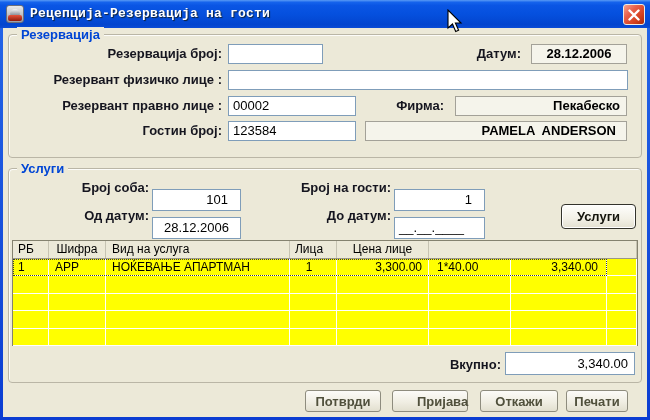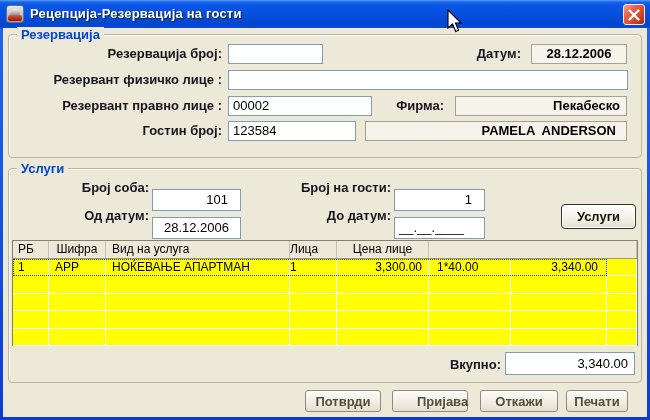--- a/index.html
+++ b/index.html
@@ -12,21 +12,21 @@
   
   .titlebar { position:absolute; left:0; top:0; width:650px; height:28px;
     background:linear-gradient(180deg,#5A9BF5 0%,#1563EC 8%,#0A55E4 20%,#0550DE 50%,#0345CE 88%,#0B4CD6 100%); }
   .app-icon { position:absolute; left:6px; top:5px; width:18px; height:18px;
     background:linear-gradient(180deg,#E9E9E9,#9DA0A8); border-radius:3px; border:1px solid #6C6F7A; }
   .app-icon::before { content:""; position:absolute; left:3px; top:3px; width:10px; height:6px;
     background:linear-gradient(180deg,#F4F4F4,#8D9099); border-radius:5px 5px 1px 1px; }
   .app-icon::after { content:""; position:absolute; left:1px; top:9px; width:14px; height:6px;
     background:linear-gradient(180deg,#E5533C,#8E1A0B); border-radius:2px; }
   .title-text { position:absolute; left:30px; top:6px; color:#FFFFFF; font-weight:bold;
-    font-size:13px; text-shadow:1px 1px 1px #123; letter-spacing:.2px; }
+    font-size:13px; text-shadow:1px 1px 1px #123; letter-spacing:.2px;font-family:Liberation Mono, monospace; }
   .close-btn { position:absolute; right:5px; top:4px; width:22px; height:21px; border-radius:3px;
     border:1px solid #EDECE4;
     background:linear-gradient(135deg,#F7A28F 0%,#E8604A 35%,#D4411F 70%,#A92808 100%);
     color:#fff; font-weight:bold; display:flex; align-items:center; justify-content:center; cursor:default; }
   .close-btn svg { width:12px; height:12px; }
 
   
   .client { position:absolute; left:3px; top:28px; width:644px; height:389px; background:#ECE9D8; }
 
   .groupbox { position:absolute; border:1px solid #BAB6A6; border-radius:4px;
@@ -57,21 +57,21 @@
     border:1px solid #84826F; background:#FFFF00; }
   .grid-header { display:flex; height:18px; background:#ECE9D8; border-bottom:1px solid #9B9885;
     font-size:12px; color:#000; }
   .grid-header .cell { border-right:1px solid #C6C3B2; line-height:17px; }
   .grid-row { display:flex; height:17.4px; font-size:12px; color:#000; }
   .grid-row .cell { border-right:1px solid #FFFFFF; border-bottom:1px solid #FFFFFF; line-height:16px; }
   .cell { overflow:hidden; white-space:nowrap; }
   .col0 { width:36px; padding-left:5px; }
   .col1 { width:57px; text-align:center; }
   .col2 { width:184px; padding-left:6px; }
-  .col3 { width:47px; text-align:left; padding-right:8px; }
+  .col3 { width:47px; text-align:center; padding-right:8px; }
   .col4 { width:92px; text-align:center; }
   .col5 { width:82px; text-align:center; }
   .col6 { width:96px; text-align:right; padding-right:8px; }
   .colf { flex:1; }
   .grid-row .col1 { text-align:left; padding-left:6px; }
   .grid-row .col4 { text-align:right; padding-right:6px; }
   .grid-row .col5 { text-align:left; padding-left:8px; }
   .sel-wrap { display:flex; outline:1px dotted #3A3A3A; outline-offset:-1px; }
 
   
@@ -114,21 +114,21 @@
     <span class="lbl" style="left:10px; top:16px; width:209px;">Резервација број:</span>
     <div class="txt" style="left:225px; top:16px; width:95px;"></div>
 
     <span class="lbl" style="left:398px; top:16px; width:120px;">Датум:</span>
     <div class="flat c" style="left:528px; top:16px; width:96px;">28.12.2006</div>
 
     <span class="lbl" style="left:10px; top:42px; width:209px;">Резервант физичко лице :</span>
     <div class="txt" style="left:225px; top:42px; width:400px;"></div>
 
     <span class="lbl" style="left:10px; top:68px; width:209px;">Резервант правно лице :</span>
-    <div class="txt" style="left:225px; top:68px; width:144px;">00002</div>
+    <div class="txt" style="left:225px; top:68px; width:128px;">00002</div>
 
     <span class="lbl" style="left:340px; top:68px; width:101px;">Фирма:</span>
     <div class="flat r" style="left:452px; top:68px; width:172px;">Пекабеско</div>
 
     <span class="lbl" style="left:10px; top:93px; width:209px;">Гостин број:</span>
     <div class="txt" style="left:225px; top:93px; width:128px;">123584</div>
     <div class="flat r" style="left:362px; top:93px; width:262px; padding-right:10px;">PAMELA  ANDERSON</div>
 
     <div class="groupbox" id="grp-services">
       <span class="group-title">Услуги</span>

